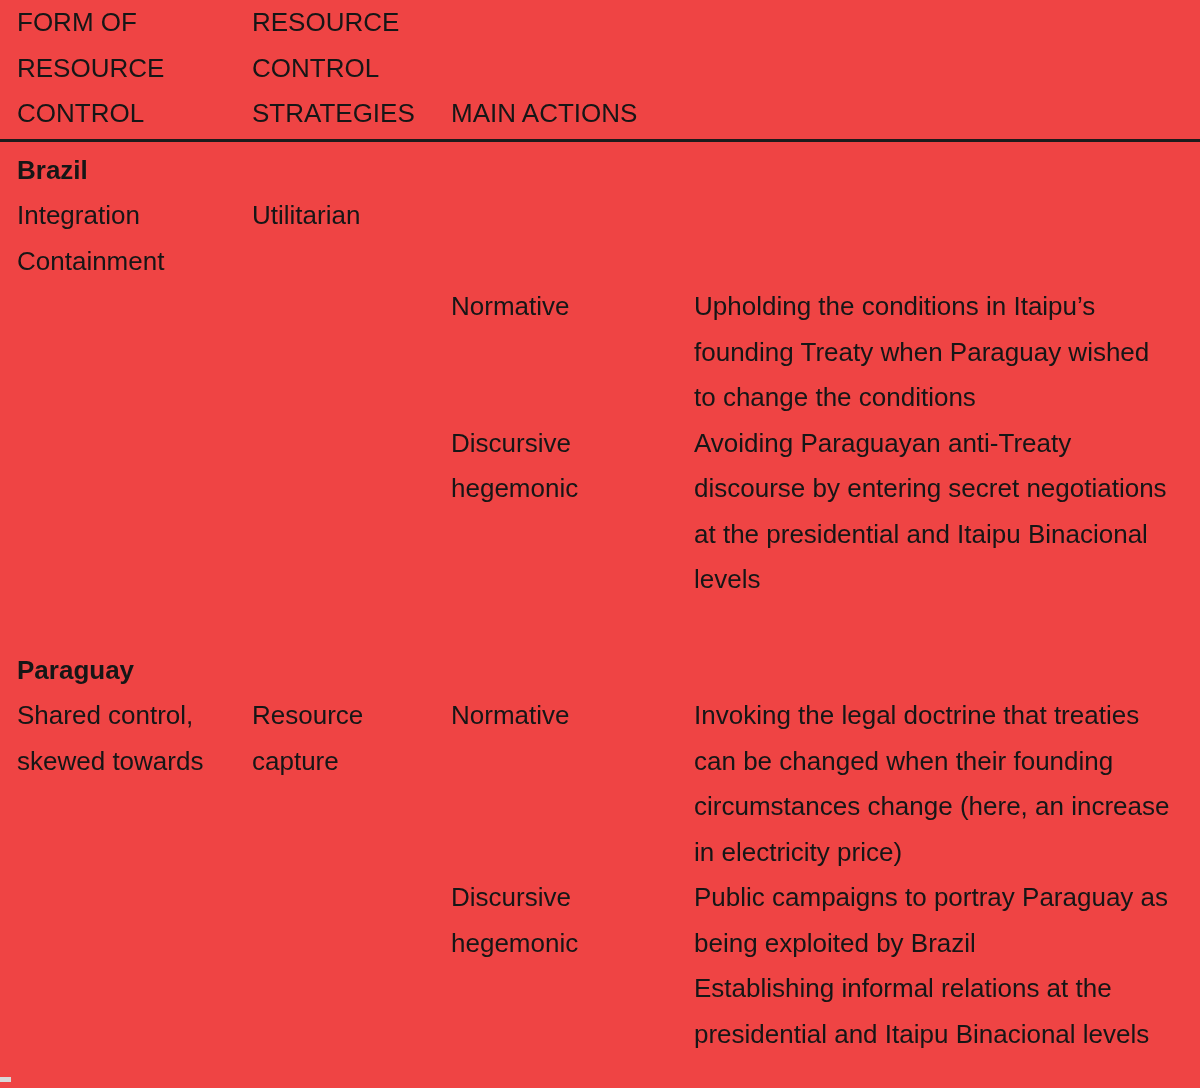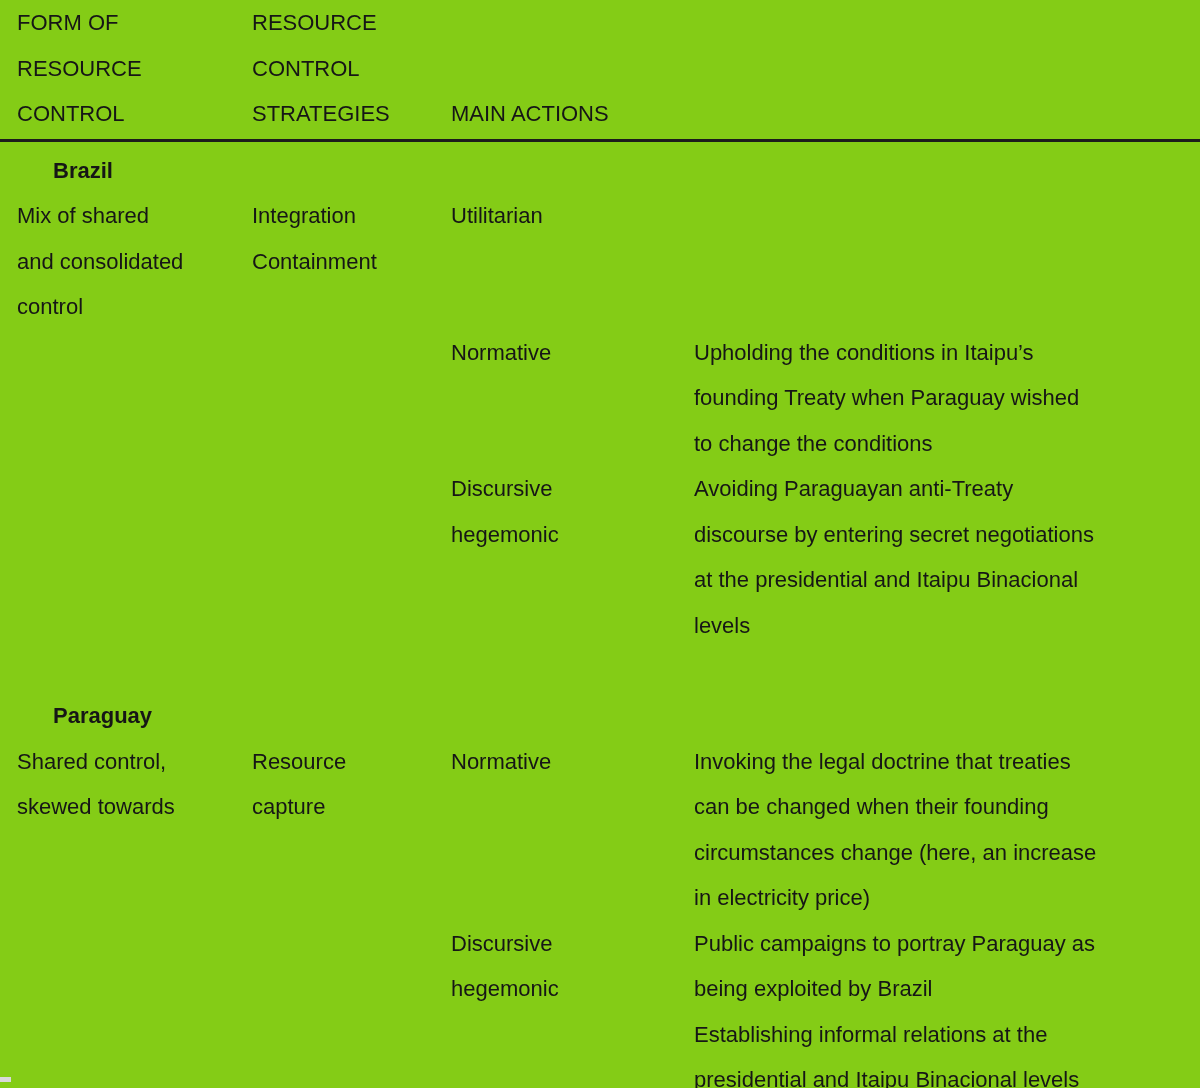--- a/index.html
+++ b/index.html
@@ -1,24 +1,24 @@
 <!DOCTYPE html>
 <html><head>
 <meta charset="utf-8">
 <style>
   * { margin: 0; padding: 0; box-sizing: border-box; }
   html, body { background: #ffffff; }
   .page {
     position: relative;
     width: 1200px;
     height: 1088px;
-    background: #84cc16;
+    background: #ef4444;
     overflow: hidden;
     font-family: "Liberation Sans", sans-serif;
-    font-size: 22px;
+    font-size: 26px;
     line-height: 45.5px;
     color: #161616;
   }
   .inner { padding-left: 17px; padding-right: 8px; }
   .grid-row {
     display: grid;
     grid-template-columns: 235px 199px 243px 1fr;
     align-items: start;
   }
   .cell { white-space: pre; }
@@ -26,21 +26,21 @@
   .thead .cell { white-space: pre-line; }
   .rule {
     height: 0;
     border-top: 3px solid #1c1c1c;
     margin-top: 2px;
     margin-bottom: 6px;
     margin-left: 0;
     width: 1200px;
   }
   .rule-wrap { margin-left: -17px; margin-right: -8px; }
-  .country { font-weight: bold; margin-left: 36px; }
+  .country { font-weight: bold; }
   .section-gap { margin-top: 45px; }
   .corner-artifact {
     position: absolute;
     left: 0;
     bottom: 6px;
     width: 11px;
     height: 5px;
     background: #d9d9d9;
   }
 </style>
@@ -61,23 +61,20 @@
     </div>
 
     <div class="rule-wrap">
       <div class="rule"></div>
     </div>
 
     <section>
       <div class="country">Brazil</div>
 
       <div class="grid-row">
-        <div class="cell">Mix of shared
-and consolidated
-control</div>
         <div class="cell">Integration
 Containment</div>
         <div class="cell">Utilitarian</div>
       </div>
 
       <div class="grid-row">
         <div class="cell"></div>
         <div class="cell"></div>
         <div class="cell">Normative</div>
         <div class="cell">Upholding the conditions in Itaipu’s

